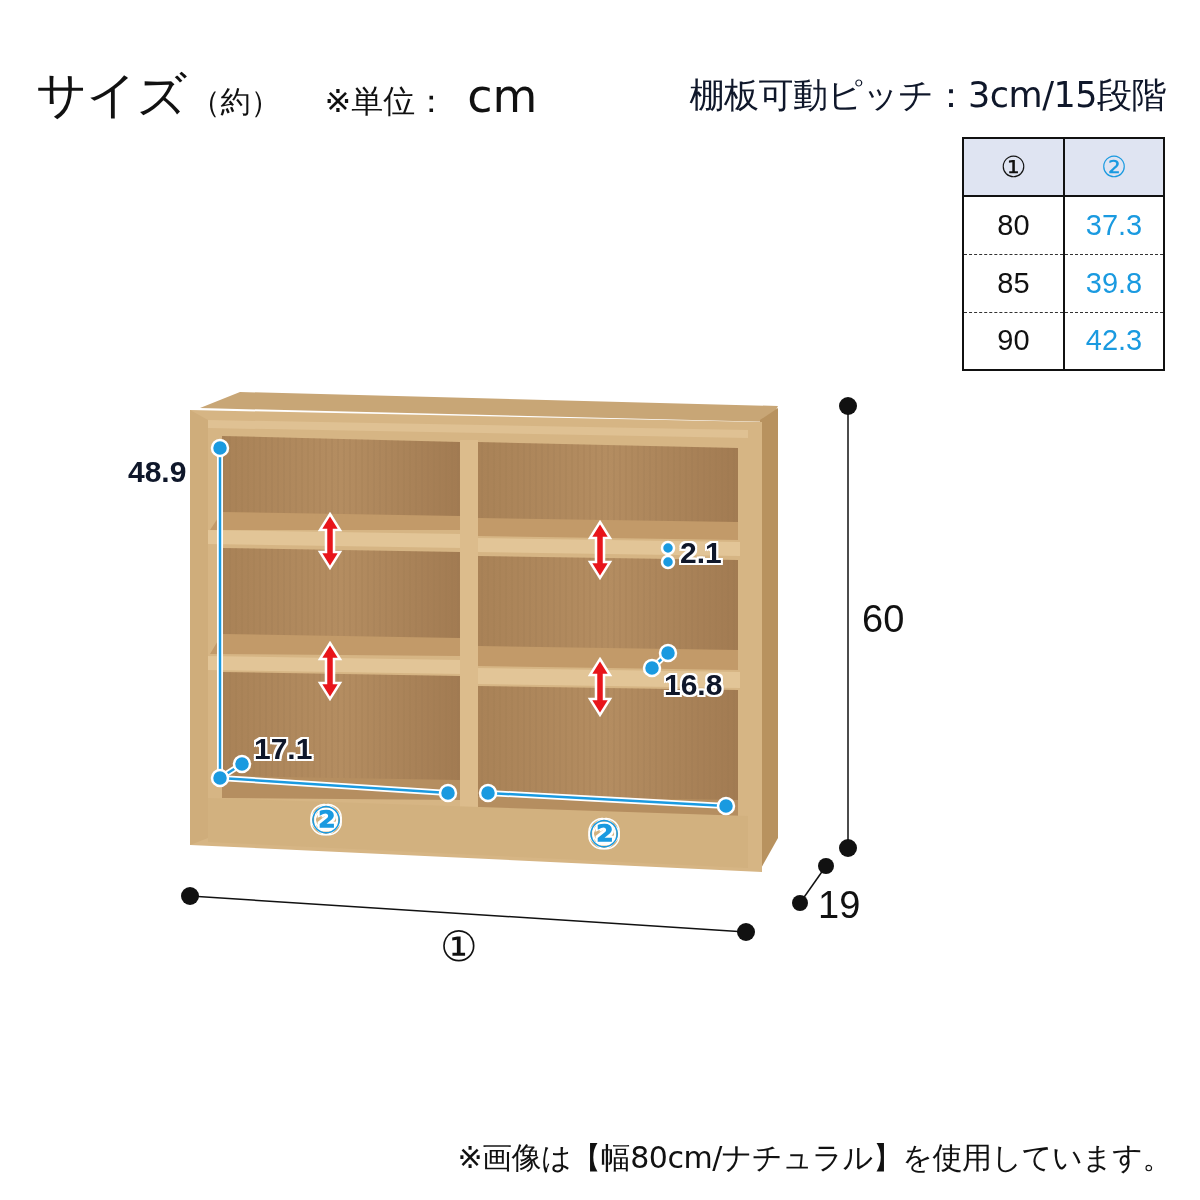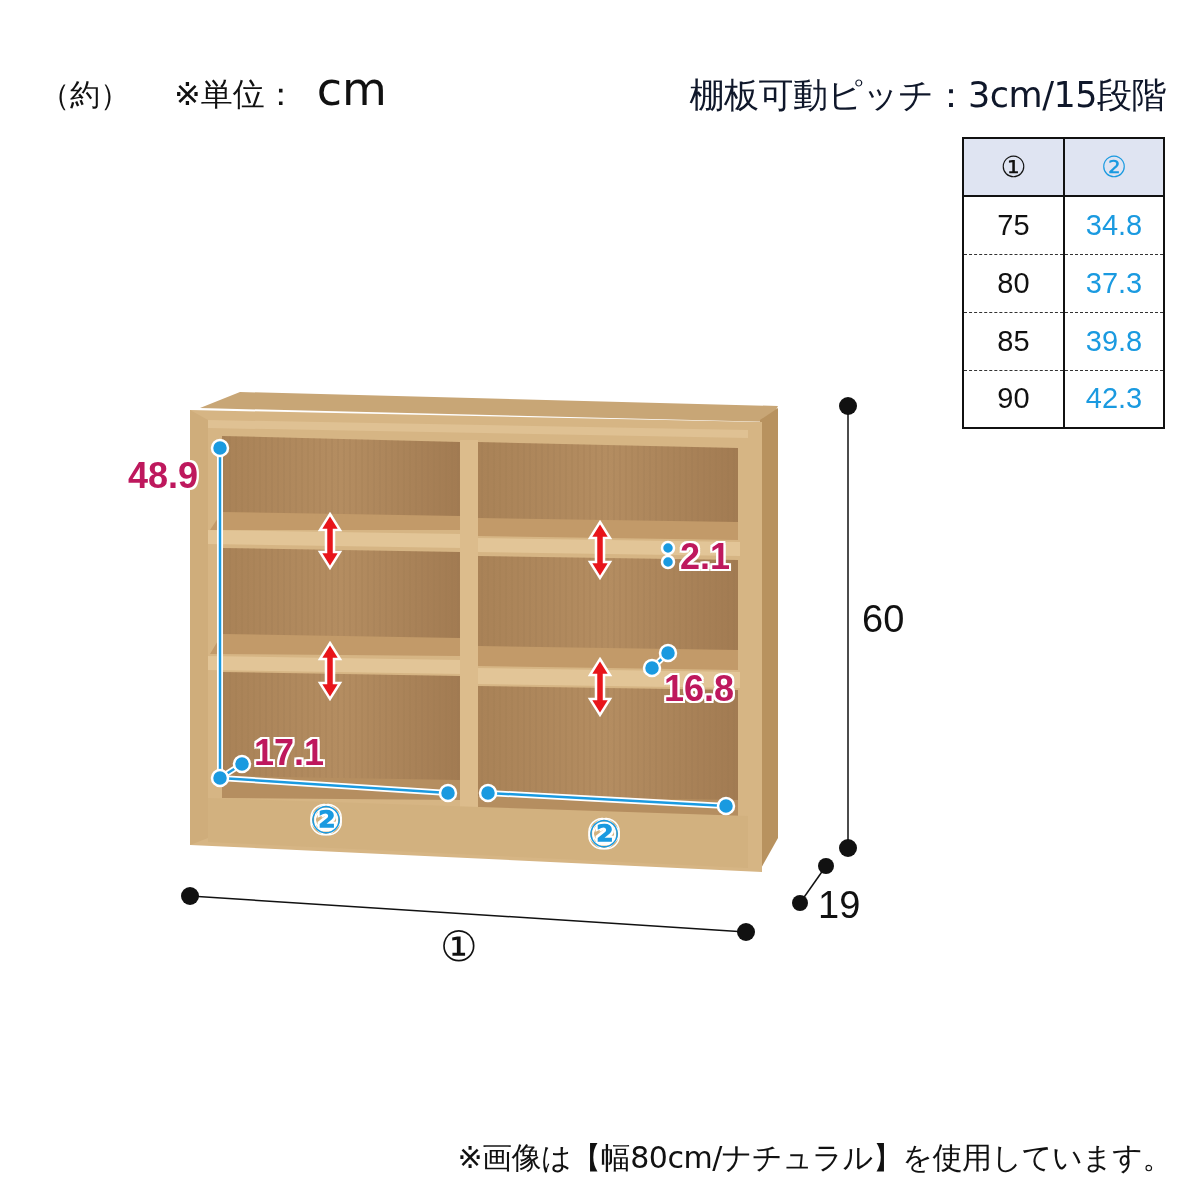--- a/index.html
+++ b/index.html
@@ -18,49 +18,46 @@
   table.sizes th, table.sizes td { height: 58px; text-align: center; font-size: 29px; font-family: "Liberation Sans", sans-serif; font-weight: normal; }
   table.sizes th { background: #dfe4f2; border-bottom: 2.5px solid #111; height: 58px; }
   table.sizes th:first-child, table.sizes td:first-child { border-right: 2.5px solid #111; width: 101px; }
   table.sizes td { border-bottom: 1.5px dashed #333; }
   table.sizes tr:last-child td { border-bottom: none; margin-left: 36px; }
   .blue { color: #1a9ae0; }
   .circled { font-family: "DejaVu Sans", sans-serif; font-size: 30px; }
 
   svg.diagram { position: absolute; left: 0; top: 0; }
   .lbl { position: absolute; font-family: "Liberation Sans", sans-serif; white-space: nowrap; }
-  .lbl.blue-out { color: #be185d; font-size: 36px; font-weight: bold; -webkit-text-stroke: 0px; text-shadow: -2px -2px 0 #fff, 2px -2px 0 #fff, -2px 2px 0 #fff, 2px 2px 0 #fff, 0 2px 0 #fff, 0 -2px 0 #fff, 2px 0 0 #fff, -2px 0 0 #fff; }
+  .lbl.blue-out { color: #0f172a; font-size: 30px; font-weight: bold; -webkit-text-stroke: 0px; text-shadow: -2px -2px 0 #fff, 2px -2px 0 #fff, -2px 2px 0 #fff, 2px 2px 0 #fff, 0 2px 0 #fff, 0 -2px 0 #fff, 2px 0 0 #fff, -2px 0 0 #fff; }
   .lbl.black { color: #111; font-size: 38px; text-align: right; }
   .lbl.circ-blue { color: #1a9ae0; font-family: "DejaVu Sans", sans-serif; font-size: 38px; font-weight: bold; text-shadow: -2px -2px 0 #fff, 2px -2px 0 #fff, -2px 2px 0 #fff, 2px 2px 0 #fff; }
   .lbl.circ-black { color: #111; font-family: "DejaVu Sans", sans-serif; font-size: 42px; }
 
   .footnote { position: absolute; right: 28px; top: 1138px; font-size: 30px; font-family: "DejaVu Sans", sans-serif; white-space: nowrap; letter-spacing: -0.5px; }
 </style>
 </head>
 <body>
 
 <div class="title">
+  <span class="main">サイズ</span>
   <span class="approx">（約）</span>
   <span class="unit-label">※単位：</span>
   <span class="unit-val">cm</span>
 </div>
 <div class="pitch">棚板可動ピッチ：3cm/15段階</div>
 
 <table class="sizes">
   <thead>
     <tr>
       <th class="circled">①</th>
       <th class="circled blue">②</th>
     </tr>
   </thead>
   <tbody>
-    <tr>
-      <td>75</td>
-      <td class="blue">34.8</td>
-    </tr>
     <tr>
       <td>80</td>
       <td class="blue">37.3</td>
     </tr>
     <tr>
       <td>85</td>
       <td class="blue">39.8</td>
     </tr>
     <tr>
       <td>90</td>

